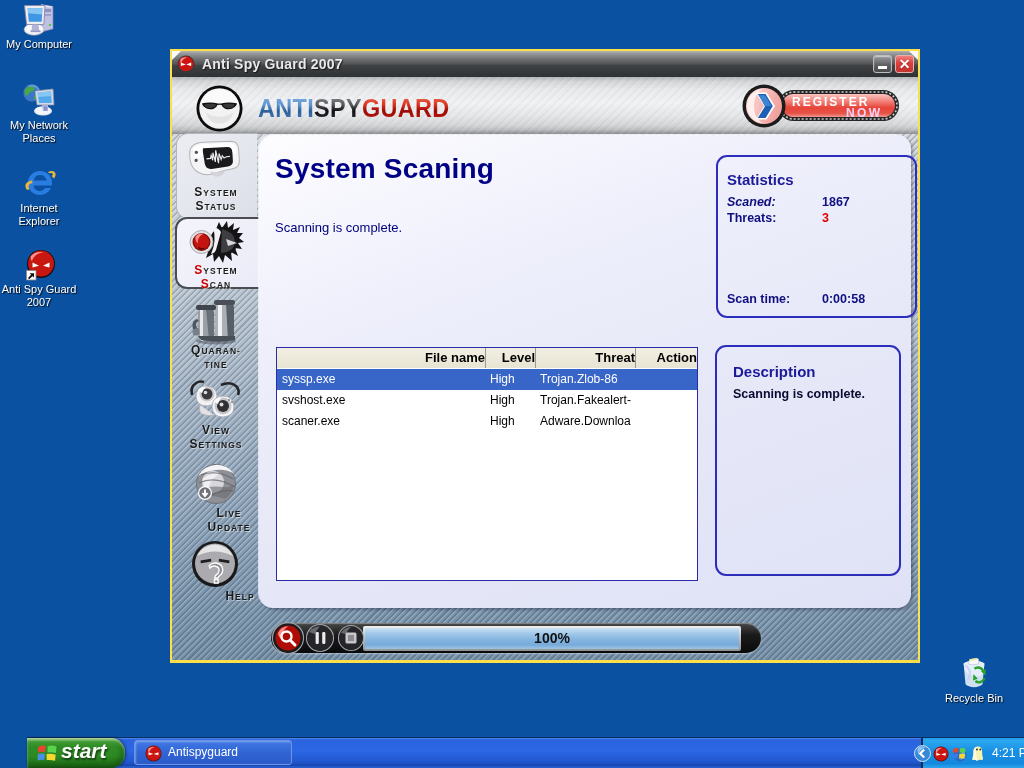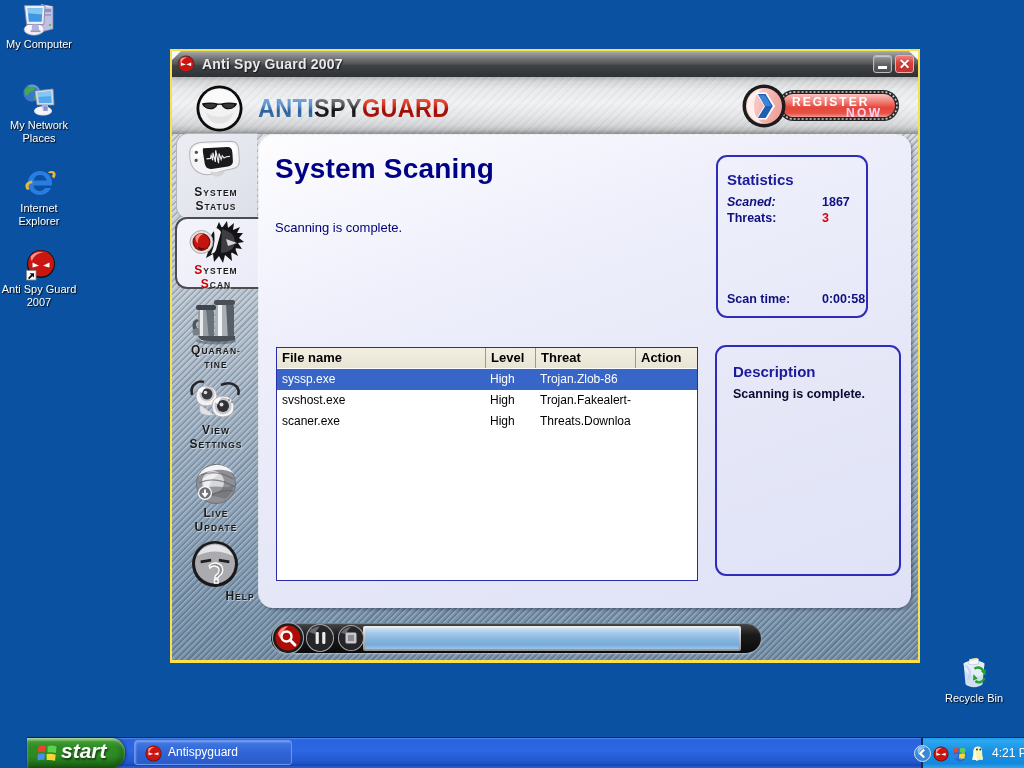--- a/index.html
+++ b/index.html
@@ -40,27 +40,27 @@
     background:linear-gradient(to bottom,#b2b4b6 0%,#d3d5d7 8%,#e7e9eb 22%,#f1f2f3 45%,#e4e6e8 68%,#d2d4d6 85%,#b9bbbd 93%,#9b9da0 97%,#8d8f92 100%);}
   #banner::after{content:"";position:absolute;left:0;top:0;right:0;bottom:0;
     background:repeating-linear-gradient(135deg, rgba(130,135,145,0.06) 0 2px, rgba(255,255,255,0.08) 2px 4px, rgba(130,135,145,0) 4px 6px);}
   
   #brand{position:absolute;left:86px;top:42px;font-size:26px;font-weight:bold;letter-spacing:0.4px;z-index:5;transform:scaleX(0.9);transform-origin:left top;}
   
   #panel{position:absolute;left:87px;top:84px;width:652px;height:473px;background:linear-gradient(160deg,#fdfdff 0%,#eeeffb 30%,#e6e8f8 60%,#dfe2f6 100%);border-radius:14px;z-index:4;box-shadow:-1px -1px 0 rgba(255,255,255,.7), 2px 2px 3px rgba(0,0,30,.3);}
   #h1{position:absolute;left:16px;top:18px;font-size:28px;font-weight:bold;color:#000086;letter-spacing:0.2px;}
   #scanmsg{position:absolute;left:16px;top:85px;font-size:13px;color:#00007d;}
   .bluebox{position:absolute;border:2px solid #2d2dbb;border-radius:11px;box-sizing:border-box;}
-  #statbox{left:457px;top:20px;width:152px;height:163px;}
+  #statbox{left:457px;top:20px;width:201px;height:163px;}
   #descbox{left:456px;top:210px;width:186px;height:231px;}
   .boxh{position:absolute;font-size:15px;font-weight:bold;color:#1a1a9a;}
   .srow{position:absolute;font-size:12.5px;font-weight:bold;color:#101080;}
   
   #ftable{position:absolute;left:17px;top:212px;width:420px;height:232px;background:#fff;border:1px solid #2a2aaa;}
-  .th{position:absolute;top:0;height:20px;background:linear-gradient(to bottom,#f2efe2,#e9e5d4);color:#000;font-weight:bold;font-size:13px;line-height:20px;box-sizing:border-box;padding-left:5px;border-right:1px solid #999;}
+  .th{position:absolute;top:0;height:20px;background:linear-gradient(to bottom,#f2efe2,#e9e5d4);color:#000;font-weight:bold;font-size:13px;line-height:20px;box-sizing:border-box;padding-left:5px;border-right:1px solid #999;text-align:right;}
   .row{position:absolute;left:0;width:100%;height:21px;font-size:12px;}
   .cell{position:absolute;top:3px;}
   
   #ctrl{position:absolute;z-index:4;left:99px;top:572px;width:490px;height:30px;background:linear-gradient(to bottom,#484848,#1a1a1a 40%,#0a0a0a);border-radius:15px;box-shadow:0 1px 2px rgba(230,240,250,.5), inset 0 1px 1px rgba(255,255,255,.35);}
   #pbar{position:absolute;left:92px;top:3px;width:378px;height:25px;background:linear-gradient(to bottom,#f0f0f0,#909090);border-radius:2px;}
   #pfill{position:absolute;left:2px;top:2px;width:374px;height:21px;background:linear-gradient(to bottom,#cde2f3 0%,#a3cae9 25%,#85b5e0 55%,#78abda 80%,#9dc4e6 100%);}
   #ptxt{position:absolute;width:100%;text-align:center;top:4px;font-size:14px;font-weight:bold;color:#111;}
   #removebtn{position:absolute;z-index:4;left:591px;top:572px;width:128px;height:30px;border-radius:15px;background:linear-gradient(to bottom,#555,#161616 50%,#000);box-shadow:0 1px 2px rgba(230,240,250,.5);}
   #removebtn .rb{position:absolute;left:4px;top:3px;width:120px;height:24px;border-radius:12px;background:linear-gradient(to bottom,#ff8a86 0%,#f21b10 40%,#d50d04 60%,#b80a02 100%);box-shadow:inset 0 2px 2px rgba(255,255,255,.55);}
   #removebtn .rtxt{position:absolute;width:100%;text-align:center;top:9px;font-size:11px;font-weight:bold;color:#fff;letter-spacing:.2px;text-shadow:0 1px 1px rgba(0,0,0,.5);}
@@ -162,21 +162,21 @@
       <div id="corner2"></div>
       <div id="wbody"></div>
       <div id="banner"></div>
       <div id="tab1"></div>
       <div id="tab2"></div>
 
       <div class="side-label" style="left:6px;top:134px;width:76px;"><span class="b">S</span><span class="s">YSTEM</span><br><span class="b">S</span><span class="s">TATUS</span></div>
       <div class="side-label" style="left:6px;top:212px;width:76px;"><span class="b redL">S</span><span class="s">YSTEM</span><br><span class="b redL">S</span><span class="s">CAN</span></div>
       <div class="side-label" style="left:6px;top:292px;width:76px;"><span class="b">Q</span><span class="s">UARAN-</span><br><span class="s">TINE</span></div>
       <div class="side-label" style="left:6px;top:372px;width:76px;"><span class="b">V</span><span class="s">IEW</span><br><span class="b">S</span><span class="s">ETTINGS</span></div>
-      <div class="side-label" style="left:6px;top:455px;width:76px;"><span class="b">L</span><span class="s">IVE</span><br><span class="b">U</span><span class="s">PDATE</span></div>
+      <div class="side-label" style="left:6px;top:455px;width:76px;padding-left:13px;"><span class="b">L</span><span class="s">IVE</span><br><span class="b">U</span><span class="s">PDATE</span></div>
       <div class="side-label" style="left:6px;top:538px;width:76px;padding-left:24px;"><span class="b">H</span><span class="s">ELP</span></div>
       <div id="sideicons">
 
         <svg class="abs" style="left:5px;top:4px;z-index:7;" width="18" height="18" viewBox="0 0 18 18">
           <circle cx="9" cy="9" r="8.5" fill="#3a3a3a"></circle>
           <circle cx="9" cy="8.8" r="7.5" fill="#cc1510"></circle>
           <path d="M3.5 4 Q6 1.5 10 2.5 Q6.5 3 5 6 Q3.8 8 4.5 9.5 Q2.8 7 3.5 4Z" fill="#ff9a94"></path>
           <path d="M3.8 7.6 L8.8 9.6 L3.8 10.9 Z" fill="#fff"></path>
           <path d="M14.2 7.6 L9.2 9.6 L14.2 10.9 Z" fill="#fff"></path>
         </svg>
@@ -336,28 +336,29 @@
             <span class="cell" style="left:263px;">Trojan.Zlob-86</span>
           </div>
           <div class="row" style="top:42px;color:#000;">
             <span class="cell" style="left:5px;">svshost.exe</span>
             <span class="cell" style="left:213px;">High</span>
             <span class="cell" style="left:263px;">Trojan.Fakealert-</span>
           </div>
           <div class="row" style="top:63px;color:#000;">
             <span class="cell" style="left:5px;">scaner.exe</span>
             <span class="cell" style="left:213px;">High</span>
-            <span class="cell" style="left:263px;">Threats.Downloa</span>
+            <span class="cell" style="left:263px;">Adware.Downloa</span>
           </div>
         </div>
       </div>
 
       <div id="ctrl">
         <div id="pbar">
           <div id="pfill"></div>
+          <div id="ptxt">100%</div>
         </div>
         <div id="cbtns">
           <svg class="abs" style="left:0px;top:-2px;" width="100" height="34" viewBox="0 0 100 34">
             <circle cx="17" cy="17" r="15.5" fill="none" stroke="#9aa2aa" stroke-width="1.2"></circle>
             <circle cx="17" cy="17" r="14.5" fill="#1c1c1e"></circle>
             <circle cx="17" cy="17" r="12.5" fill="#b00c06"></circle>
             <path d="M7 12 Q10 5.5 17 5 Q13 8 11.5 13 Q10.5 16 11.5 19 Q7 16 7 12Z" fill="#ff8a84"></path>
             <circle cx="15.5" cy="15.5" r="5" fill="none" stroke="#fff" stroke-width="2.4"></circle>
             <path d="M19 19 L24 24" stroke="#fff" stroke-width="3" stroke-linecap="round"></path>
             <circle cx="49" cy="17" r="13.5" fill="none" stroke="#9aa2aa" stroke-width="1.2"></circle>

